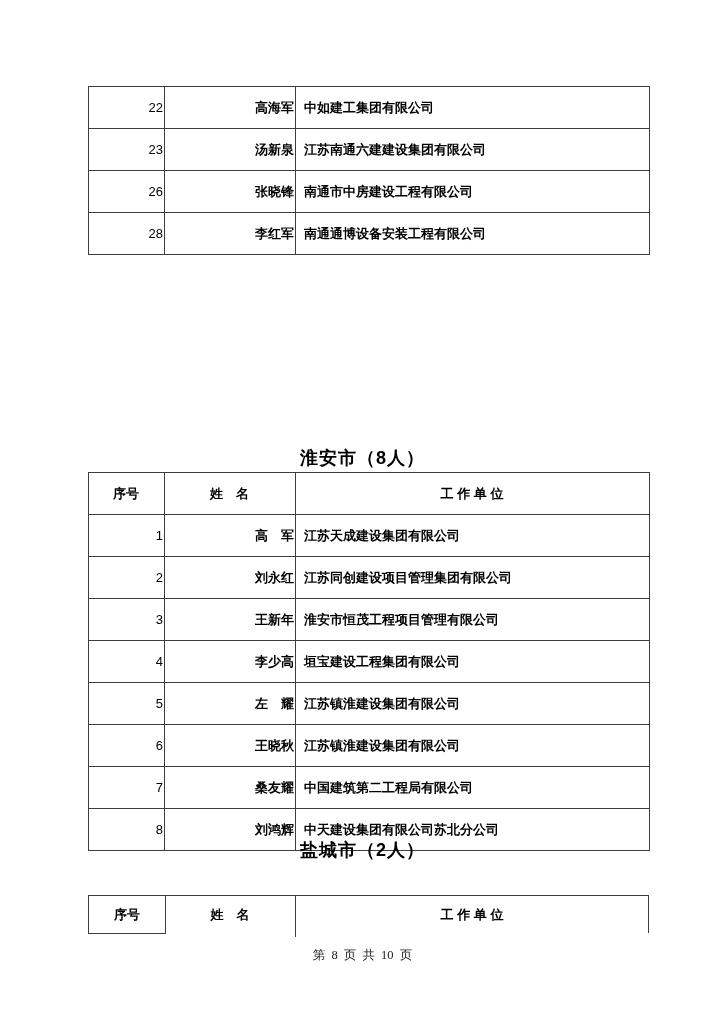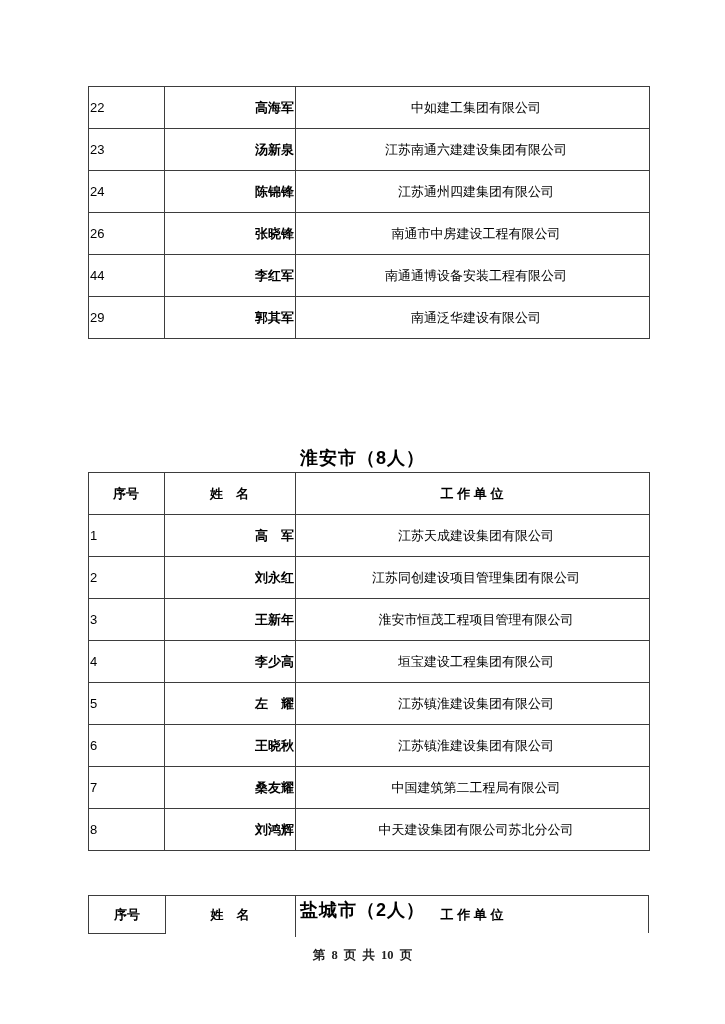--- a/index.html
+++ b/index.html
@@ -8,32 +8,32 @@
     font-family:"Liberation Sans", sans-serif; color:#000; overflow:hidden;
   }
   table.roster {
     position:absolute; left:88px; border-collapse:collapse; table-layout:fixed;
     width:561px;
   }
   table.roster td {
     border:1px solid #3d3d3d; height:39px; vertical-align:middle;
     font-size:13px; overflow:hidden; white-space:nowrap;
   }
-  td.c-num  { text-align:left; font-weight:400; }
+  td.c-num  { text-align:right; font-weight:400; }
   td.c-name { text-align:right; font-weight:600; }
-  td.c-unit { text-align:center; padding-left:8px; font-weight:400; }
+  td.c-unit { text-align:left; padding-left:8px; font-weight:700; }
   tr.hdr td { font-weight:700; text-align:center; padding-left:0; }
   .sec-heading {
     position:absolute; left:0; width:725px; text-align:center;
     font-size:18px; font-weight:700; letter-spacing:1px;
   }
   .t1 { top:86px; }
   .h2 { top:446px; }
   .t2 { top:472px; }
-  .h3 { top:898px; }
+  .h3 { top:838px; }
   
   .t3 {
     position:absolute; left:88px; top:895px; width:561px; height:40px;
   }
   .t3 .topline  { position:absolute; left:0; top:0; width:561px; height:1px; background:#3d3d3d; }
   .t3 .cell1 {
     position:absolute; left:0; top:0; width:76px; height:37px;
     border:1px solid #3d3d3d; display:flex; align-items:center; justify-content:center;
     font-size:13px; font-weight:700;
   }
@@ -46,21 +46,20 @@
     position:absolute; left:208px; top:1px; width:352px; height:37px;
     display:flex; align-items:center; justify-content:center;
     font-size:13px; font-weight:700;
   }
   .t3 .div2  { position:absolute; left:207px; top:0; width:1px; height:42px; background:#3d3d3d; }
   .t3 .right { position:absolute; left:560px; top:0; width:1px; height:38px; background:#3d3d3d; }
   .page-footer {
     position:absolute; left:0; top:947px; width:725px; text-align:center;
     font-family:"Liberation Serif", serif; font-size:12.5px; color:#222;
     word-spacing:3px;
-    font-weight:bold;
   }
 </style>
 </head>
 <body>
 
 <div class="page">
 
   <table class="roster t1">
     <colgroup>
         <col style="width:76px">
@@ -72,38 +71,28 @@
         <td class="c-num">22</td>
         <td class="c-name">高海军</td>
         <td class="c-unit">中如建工集团有限公司</td>
       </tr>
       <tr>
         <td class="c-num">23</td>
         <td class="c-name">汤新泉</td>
         <td class="c-unit">江苏南通六建建设集团有限公司</td>
       </tr>
       <tr>
-        <td class="c-num">24</td>
-        <td class="c-name">陈锦锋</td>
-        <td class="c-unit">江苏通州四建集团有限公司</td>
-      </tr>
-      <tr>
         <td class="c-num">26</td>
         <td class="c-name">张晓锋</td>
         <td class="c-unit">南通市中房建设工程有限公司</td>
       </tr>
       <tr>
-        <td class="c-num">44</td>
+        <td class="c-num">28</td>
         <td class="c-name">李红军</td>
         <td class="c-unit">南通通博设备安装工程有限公司</td>
-      </tr>
-      <tr>
-        <td class="c-num">29</td>
-        <td class="c-name">郭其军</td>
-        <td class="c-unit">南通泛华建设有限公司</td>
       </tr>
     </tbody>
   </table>
 
   <div class="sec-heading h2">淮安市（8人）</div>
 
   <table class="roster t2">
     <colgroup>
         <col style="width:76px">
         <col style="width:131px">

